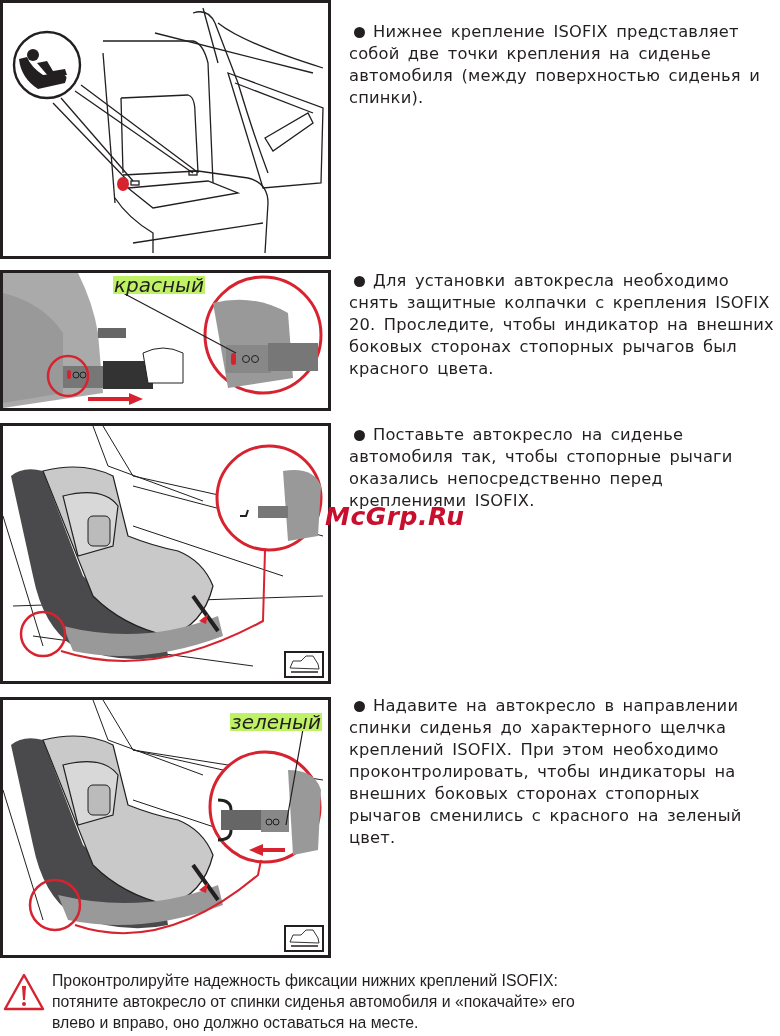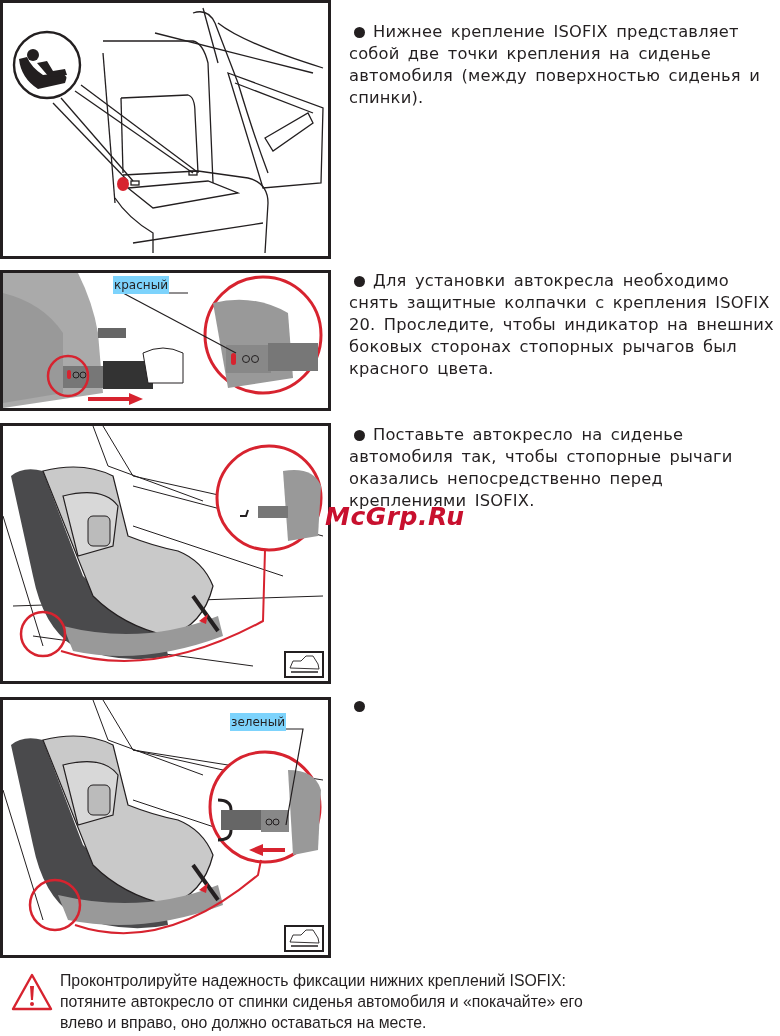--- a/index.html
+++ b/index.html
@@ -1,23 +1,23 @@
 <!DOCTYPE html>
 <html><head>
 <meta charset="utf-8">
 <style>
   html, body { margin: 0; padding: 0; background: #fff; }
   body { width: 780px; height: 1036px; position: relative; overflow: hidden; font-family: "DejaVu Sans", sans-serif; color: #231f20; }
   .panel { position: absolute; left: 0; width: 331px; border: 3px solid #231f20; box-sizing: border-box; background: #fff; overflow: hidden; }
   .panel svg { display: block; width: 100%; height: 100%; }
   .step { position: absolute; left: 349px; width: 430px; font-size: 16.3px; line-height: 22px; letter-spacing: 0.2px; word-spacing: 3px; color: #231f20; }
   .step .bullet { display: inline-block; width: 11px; height: 11px; border-radius: 50%; background: #231f20; margin: 0 8px 1px 5px; vertical-align: middle; }
-  .label { position: absolute; font-size: 12px; color: #231f20; background: #7dd3fc; padding: 0 1px; line-height: 18px; }
+  .label { position: absolute; font-size: 20px; color: #231f20; background: #bef264; padding: 0 1px; line-height: 18px; font-style: italic; }
   .watermark { position: absolute; left: 325px; top: 502px; font-family: "DejaVu Sans", sans-serif; font-style: italic; font-weight: bold; font-size: 25px; color: #c8102e; letter-spacing: 0.5px; text-align: center; }
-  .warning { position: absolute; left: 8px; top: 968px; width: 629px; height: 68px; }
+  .warning { position: absolute; left: 0; top: 968px; width: 629px; height: 68px; }
   .warning .tri { position: absolute; left: 3px; top: 4px; width: 42px; height: 40px; }
   .warning .text { position: absolute; left: 52px; top: 2px; font-family: "Liberation Sans", sans-serif; font-size: 17.2px; line-height: 21px; transform: scaleX(0.92); transform-origin: left top; width: 790px; color: #231f20; }
 </style>
 </head>
 <body>
 
 <div class="panel" style="top:0; height:259px;">
   <svg viewBox="0 0 325 253">
     <g fill="none" stroke="#231f20" stroke-width="1.3">
       <path d="M100 38 L190 38 Q200 40 205 60 L210 180"></path>
@@ -153,21 +153,21 @@
     <path d="M230 29 L300 29 L283 125" fill="none" stroke="#231f20" stroke-width="1.2"></path>
     <path d="M72 225 Q160 255 255 175 L258 160" fill="none" stroke="#d7232f" stroke-width="2"></path>
     <rect x="282" y="226" width="38" height="25" fill="#fff" stroke="#231f20" stroke-width="2"></rect>
     <path d="M287 242 L290 235 L298 235 L303 230 L310 230 L315 238 L316 243 Z" fill="none" stroke="#231f20" stroke-width="0.9"></path>
     <path d="M288 246 L315 246" stroke="#231f20" stroke-width="1.5"></path>
   </svg>
 </div>
 <div class="label" style="left:230px; top:713px;">зеленый</div>
 
 <div class="step" style="top:695px;">
-  <span class="bullet"></span>
+  <span class="bullet"></span><span>Надавите на автокресло в направлении спинки сиденья до характерного щелчка креплений ISOFIX. При этом необходимо проконтролировать, чтобы индикаторы на внешних боковых сторонах стопорных рычагов сменились с красного на зеленый цвет.</span>
 </div>
 
 <div class="warning">
   <svg class="tri" viewBox="0 0 42 40">
     <path d="M21 3 L40 37 L2 37 Z" fill="none" stroke="#d7232f" stroke-width="2.4" stroke-linejoin="round"></path>
     <path d="M19 14 L23 14 L22 28 L20 28 Z" fill="#d7232f"></path>
     <circle cx="21" cy="32" r="2" fill="#d7232f"></circle>
   </svg>
   <div class="text">
     <div>Проконтролируйте надежность фиксации нижних креплений ISOFIX:</div>

